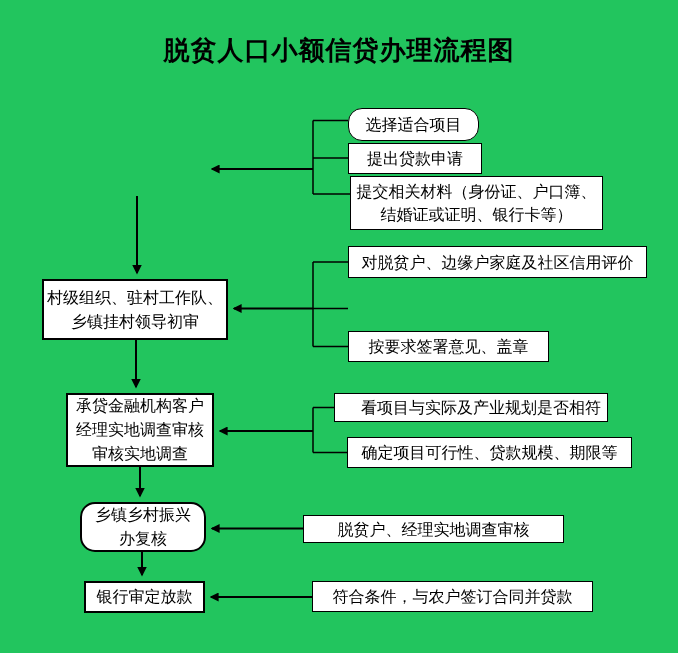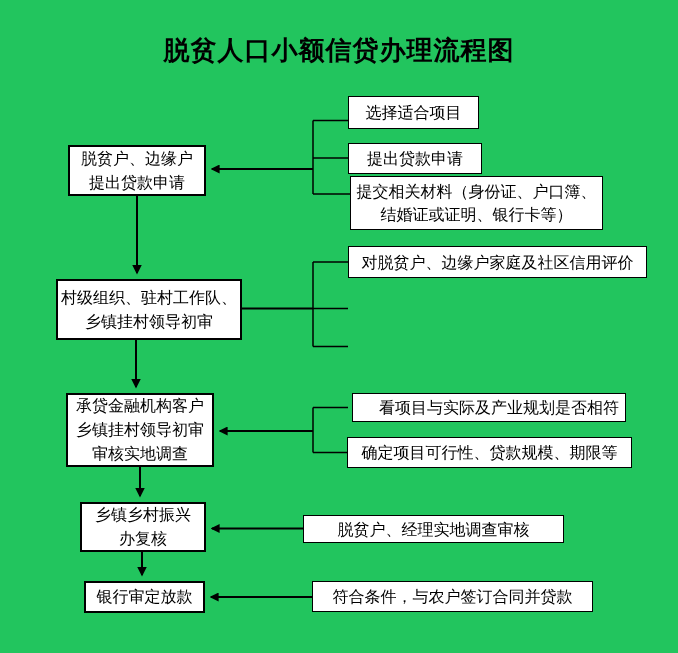--- a/index.html
+++ b/index.html
@@ -39,33 +39,33 @@
     text-align: center;
     white-space: pre-line;
     font-size: 16px;
     line-height: 24px;
   }
   .lbox { border: 2px solid #000; }
   .rbox { border: 1.5px solid #000; line-height: 23px; }
 
   
   #s1 { left: 68px;  top: 145px; width: 138px; height: 51px; }
-  #s2 { left: 42px;  top: 279px; width: 186px; height: 61px; margin-left: 14px; }
+  #s2 { left: 42px;  top: 279px; width: 186px; height: 61px; }
   #s3 { left: 66px;  top: 393px; width: 148px; height: 74px; }
-  #s4 { left: 80px;  top: 502px; width: 126px; height: 50px; }
+  #s4 { left: 80px;  top: 502px; width: 126px; height: 50px; border-radius: 15px; }
   #s5 { left: 84px;  top: 581px; width: 121px; height: 32px; }
 
   
-  #d1  { left: 348px; top: 96px; width: 131px; height: 33px; }
+  #d1  { left: 348px; top: 108px; width: 131px; height: 33px; border-radius: 14px; }
   #d2  { left: 348px; top: 143px; width: 134px; height: 31px; }
   #d3  { left: 350px; top: 176px; width: 253px; height: 54px; }
   #d4  { left: 348px; top: 246px; width: 299px; height: 32px; }
   #d5  { left: 348px; top: 293px; width: 230px; height: 30px; }
   #d6  { left: 348px; top: 331px; width: 201px; height: 31px; }
-  #d7  { left: 352px; top: 393px; width: 274px; height: 29px; padding-left: 20px; }
+  #d7  { left: 334px; top: 393px; width: 274px; height: 29px; padding-left: 20px; }
   #d8  { left: 347px; top: 437px; width: 285px; height: 31px; }
   #d9  { left: 303px; top: 515px; width: 261px; height: 28px; }
   #d10 { left: 312px; top: 581px; width: 281px; height: 31px; }
 </style>
 </head>
 <body>
 
 <div id="stage">
 
   <div id="chart-title">脱贫人口小额信贷办理流程图</div>
@@ -103,34 +103,33 @@
       <path d="M313,262 L348,262"></path>
       <path d="M313,308.5 L348,308.5"></path>
       <path d="M313,346.5 L348,346.5"></path>
 
       <path d="M313,407.5 L313,452.5"></path>
       <path d="M313,407.5 L348,407.5"></path>
       <path d="M313,452.5 L347,452.5"></path>
     </g>
   </svg>
 
-  <div id="s1" class="box lbox">脱贫户、边缘户
-提出贷款申请</div>
   <div id="s2" class="box lbox">村级组织、驻村工作队、
 乡镇挂村领导初审</div>
   <div id="s3" class="box lbox">承贷金融机构客户
-乡镇挂村领导初审
+经理实地调查审核
 审核实地调查</div>
   <div id="s4" class="box lbox">乡镇乡村振兴
 办复核</div>
   <div id="s5" class="box lbox">银行审定放款</div>
 
   <div id="d1" class="box rbox">选择适合项目</div>
   <div id="d2" class="box rbox">提出贷款申请</div>
   <div id="d3" class="box rbox">提交相关材料（身份证、户口簿、
 结婚证或证明、银行卡等）</div>
   <div id="d4" class="box rbox">对脱贫户、边缘户家庭及社区信用评价</div>
+  <div id="d6" class="box rbox">按要求签署意见、盖章</div>
   <div id="d7" class="box rbox">看项目与实际及产业规划是否相符</div>
   <div id="d8" class="box rbox">确定项目可行性、贷款规模、期限等</div>
   <div id="d9" class="box rbox">脱贫户、经理实地调查审核</div>
   <div id="d10" class="box rbox">符合条件，与农户签订合同并贷款</div>
 
 </div>
 
 </body></html>

